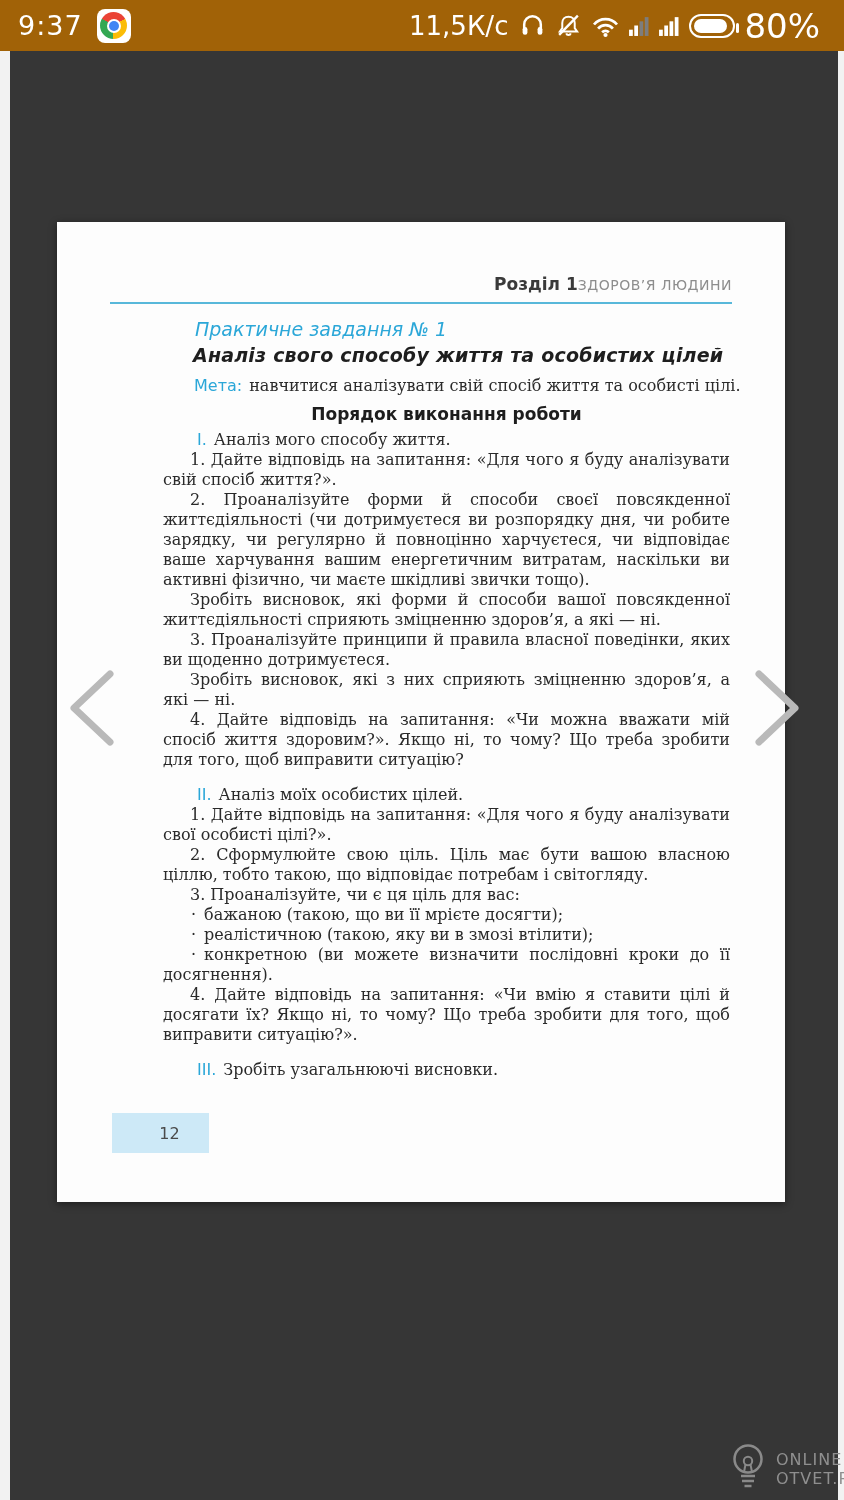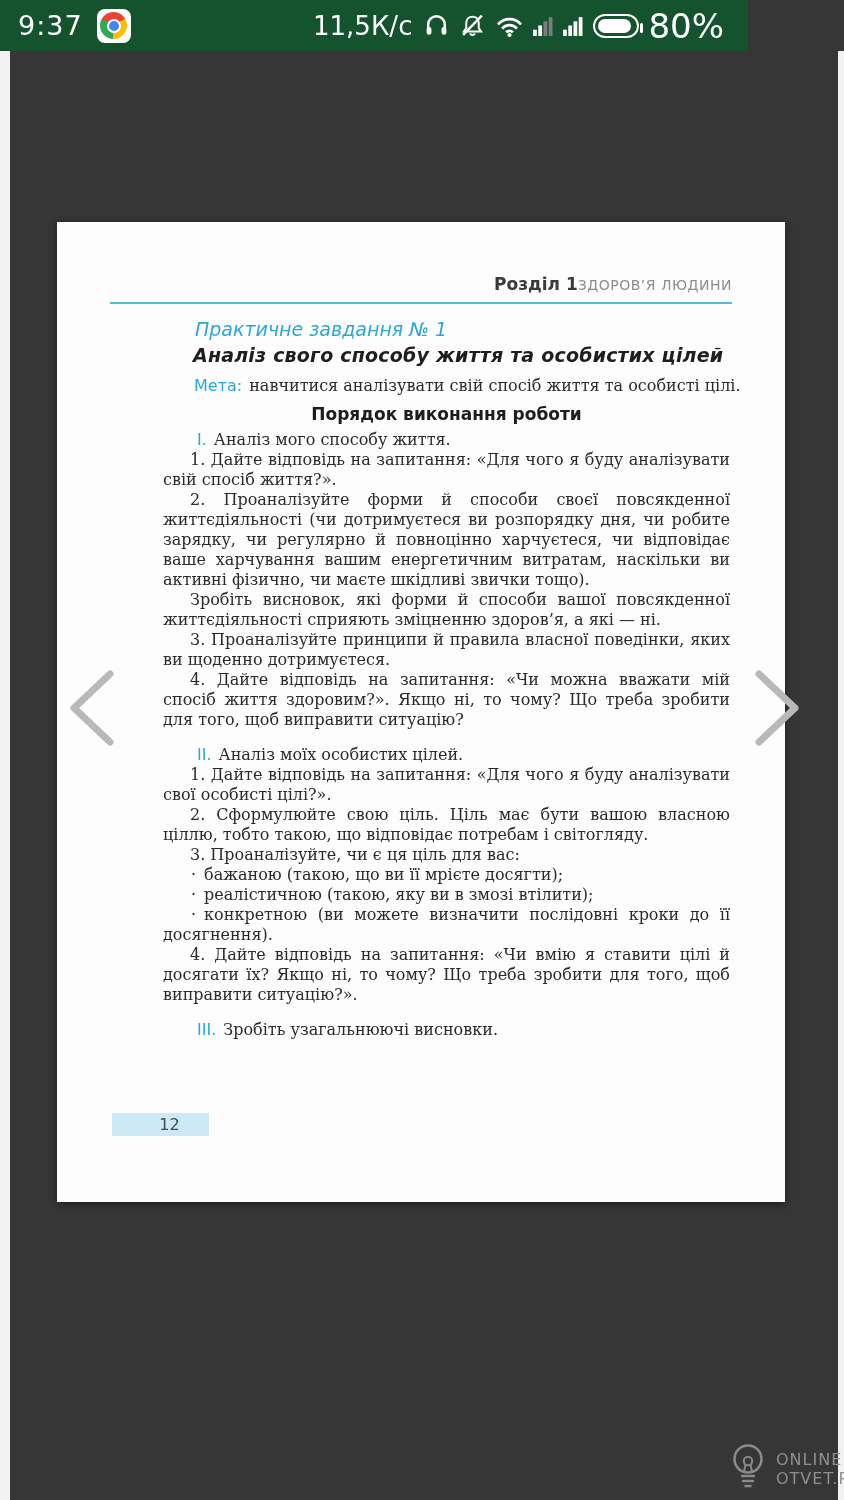--- a/index.html
+++ b/index.html
@@ -1,21 +1,21 @@
 <!DOCTYPE html>
 <html><head>
 <meta charset="utf-8">
 <style>
   * { margin:0; padding:0; box-sizing:border-box; }
   html,body { width:844px; height:1500px; overflow:hidden; }
   body { position:relative; background:#363636; font-family:"DejaVu Sans", sans-serif; }
 
   
-  .status-bar { position:absolute; top:0; left:0; width:748px; height:51px;
-    background:#14532d; display:flex; align-items:center; color:#fff; z-index:20;text-align:center; }
+  .status-bar { position:absolute; top:0; left:0; width:844px; height:51px;
+    background:#a16207; display:flex; align-items:center; color:#fff; z-index:20;text-align:center; }
   .sb-time { font-size:27px; margin-left:18px; letter-spacing:1px; }
   .chrome-badge { width:34px; height:34px; background:#fff; border-radius:8px;
     margin-left:14px; display:flex; align-items:center; justify-content:center; }
   .chrome-ring { width:27px; height:27px; border-radius:50%;
     background:conic-gradient(from 60deg,#fbbc05 0 120deg,#34a853 120deg 240deg,#ea4335 240deg 360deg);
     display:flex; align-items:center; justify-content:center; }
   .chrome-white { width:14px; height:14px; border-radius:50%; background:#fff;
     display:flex; align-items:center; justify-content:center; }
   .chrome-blue { width:10px; height:10px; border-radius:50%; background:#4285f4; }
   .sb-right { margin-left:auto; display:flex; align-items:center; gap:9px; margin-right:24px; }
@@ -61,21 +61,21 @@
   .body-text { position:absolute; left:106px; top:208px; width:567px;
     font-family:"DejaVu Serif", serif; font-size:16px; line-height:20px;
     color:#2a2a2a; text-align:justify; }
   .body-text p { text-indent:27px; }
   .body-text p.roman { text-indent:34px; }
   .body-text p.gap { margin-top:15px; }
   .body-text p.bullet { text-indent:28px; }
   .rn { font-family:"DejaVu Sans", sans-serif; color:#2ba7d8; margin-right:7px; }
   .blt { margin-right:8px; }
 
-  .page-num-bar { position:absolute; left:55px; top:891px; width:97px; height:23px;
+  .page-num-bar { position:absolute; left:55px; top:891px; width:97px; height:40px;
     background:#cde9f7; display:flex; align-items:center; justify-content:center; }
   .page-num { font-size:16px; color:#4a4a4a; padding-left:18px; }
 
   
   .watermark { position:absolute; left:724px; top:1440px; display:flex;
     align-items:center; gap:4px; z-index:3; }
   .wm-text { font-size:16px; color:#8f8f8f; letter-spacing:1px; line-height:19px; }
 </style>
 </head>
 <body>
@@ -164,20 +164,21 @@
     <span class="meta-label">Мета:</span><span>навчитися аналізувати свій спосіб життя та особисті цілі.</span>
   </div>
   <div class="work-heading">Порядок виконання роботи</div>
 
   <div class="body-text">
     <p class="roman"><span class="rn">I.</span><span>Аналіз мого способу життя.</span></p>
     <p><span>1. Дайте відповідь на запитання: «Для чого я буду аналізувати свій спосіб життя?».</span></p>
     <p><span>2. Проаналізуйте форми й способи своєї повсякденної життєдіяльності (чи дотримуєтеся ви розпорядку дня, чи робите зарядку, чи регулярно й повноцінно харчуєтеся, чи відповідає ваше харчування вашим енергетичним витратам, наскільки ви активні фізично, чи маєте шкідливі звички тощо).</span></p>
     <p><span>Зробіть висновок, які форми й способи вашої повсякденної життєдіяльності сприяють зміцненню здоров’я, а які — ні.</span></p>
     <p><span>3. Проаналізуйте принципи й правила власної поведінки, яких ви щоденно дотримуєтеся.</span></p>
+    <p><span>Зробіть висновок, які з них сприяють зміцненню здоров’я, а які — ні.</span></p>
     <p><span>4. Дайте відповідь на запитання: «Чи можна вважати мій спосіб життя здоровим?». Якщо ні, то чому? Що треба зробити для того, щоб виправити ситуацію?</span></p>
     <p class="roman gap"><span class="rn">II.</span><span>Аналіз моїх особистих цілей.</span></p>
     <p><span>1. Дайте відповідь на запитання: «Для чого я буду аналізувати свої особисті цілі?».</span></p>
     <p><span>2. Сформулюйте свою ціль. Ціль має бути вашою власною ціллю, тобто такою, що відповідає потребам і світогляду.</span></p>
     <p><span>3. Проаналізуйте, чи є ця ціль для вас:</span></p>
     <p class="bullet"><span class="blt">·</span><span>бажаною (такою, що ви її мрієте досягти);</span></p>
     <p class="bullet"><span class="blt">·</span><span>реалістичною (такою, яку ви в змозі втілити);</span></p>
     <p class="bullet"><span class="blt">·</span><span>конкретною (ви можете визначити послідовні кроки до її досягнення).</span></p>
     <p><span>4. Дайте відповідь на запитання: «Чи вмію я ставити цілі й досягати їх? Якщо ні, то чому? Що треба зробити для того, щоб виправити ситуацію?».</span></p>
     <p class="roman gap"><span class="rn">III.</span><span>Зробіть узагальнюючі висновки.</span></p>

